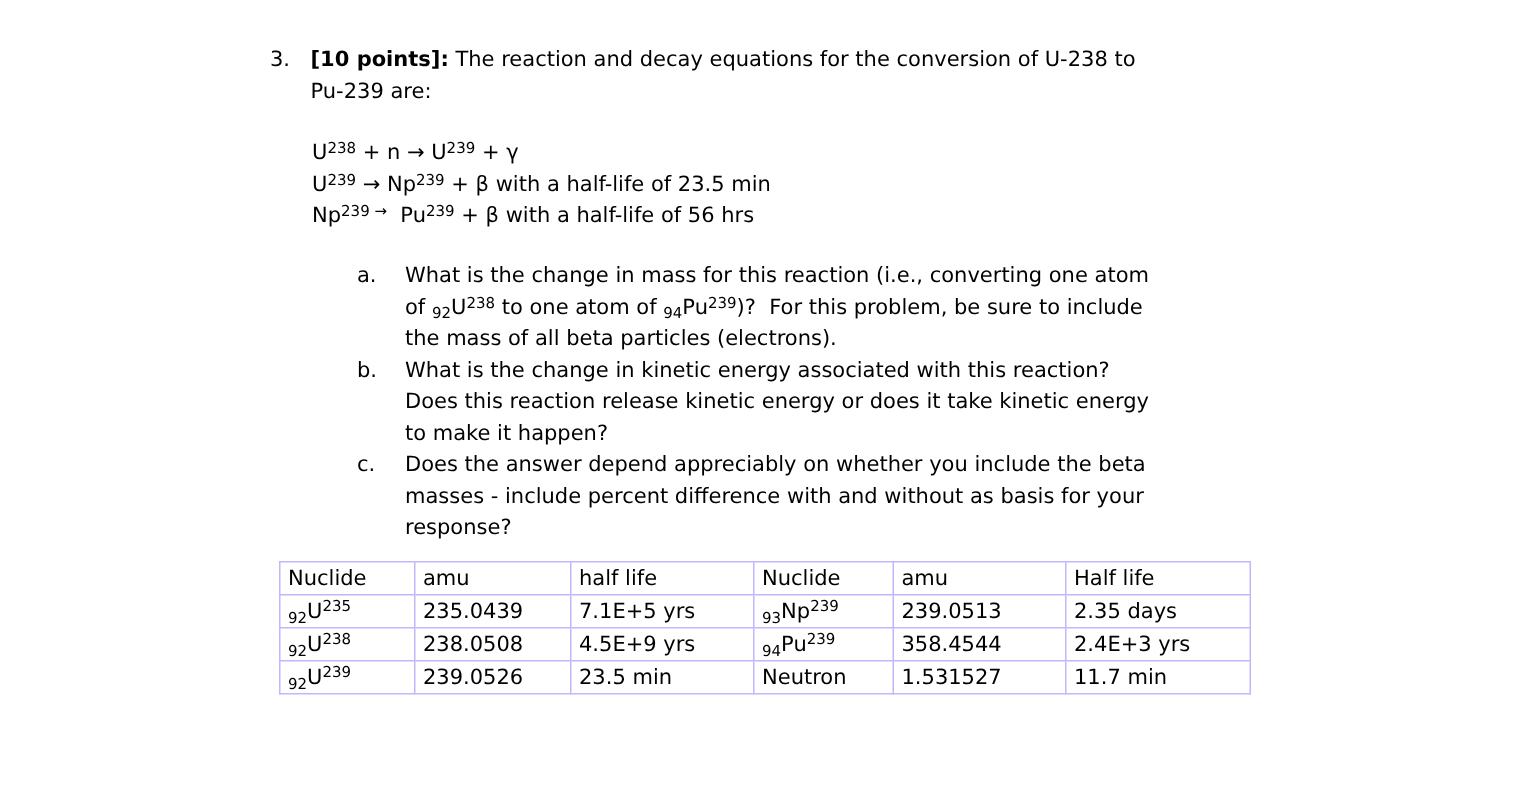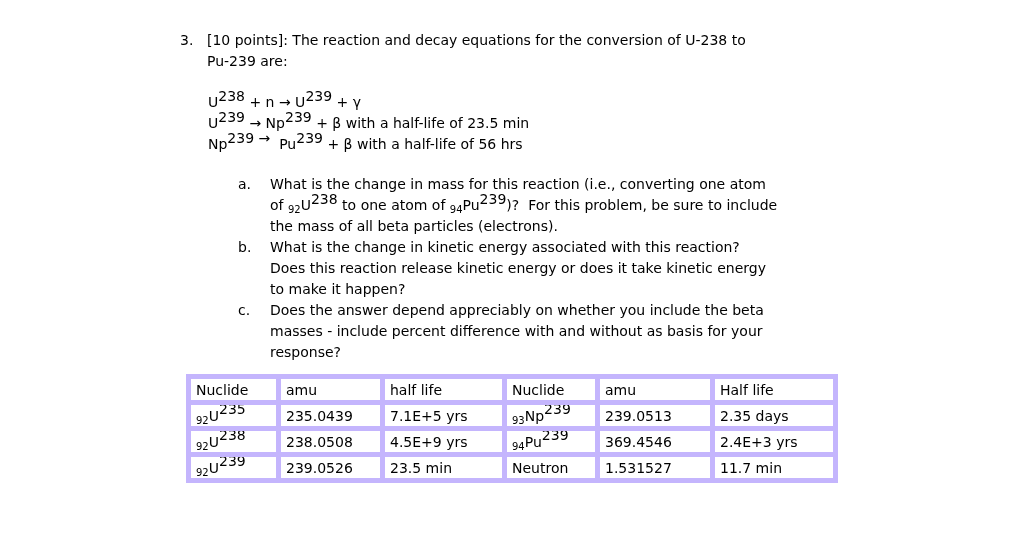--- a/index.html
+++ b/index.html
@@ -3,37 +3,37 @@
 <meta charset="utf-8">
 <style>
   html, body { margin: 0; padding: 0; background: #ffffff; }
   body {
     width: 1018px; height: 539px;
     font-family: "DejaVu Sans", "Liberation Sans", sans-serif;
     font-size: 14px; color: #000000;
   }
   .page { position: relative; width: 1018px; height: 539px; overflow: hidden; background: #ffffff; }
   .rich { white-space: pre-wrap; }
-  sup { font-size: 14px; line-height: 0; position: relative; top: -0.45em; vertical-align: baseline; }
+  sup { font-size: 10px; line-height: 0; position: relative; top: -0.45em; vertical-align: baseline; }
   sub { font-size: 10px; line-height: 0; position: relative; top: 0.3em; vertical-align: baseline; }
-  b { font-weight: normal; }
+  b { font-weight: bold; }
   .problem { position: absolute; left: 180px; top: 30px; line-height: 21px; }
   .heading-row { display: flex; }
   .num { width: 27px; flex: none; }
   .equations { margin-left: 28px; margin-top: 20px; }
   .subquestions { margin-left: 58px; margin-top: 19px; }
   .subq { display: flex; }
   .subq-label { width: 32px; flex: none; }
   .data-section { position: absolute; left: 180px; top: 372px; line-height: 21px; }
   .data-table {
     border-collapse: collapse; table-layout: fixed; width: 647px;
     margin-left: 6px; margin-top: 2px; font-size: 14px;
   }
   .data-table th, .data-table td {
-    border: 5px solid #c4b5fd; padding: 1px 5px; height: 19px;
+    border: 1px solid #c4b5fd; padding: 1px 5px; height: 19px;
     font-weight: normal; text-align: left; line-height: 18px;
     white-space: pre-wrap; overflow: hidden;
   }
 </style>
 </head>
 <body>
 
 <div class="page">
 
   <div class="problem">
@@ -98,21 +98,21 @@
             <td>7.1E+5 yrs</td>
             <td><sub>93</sub>Np<sup>239</sup></td>
             <td>239.0513</td>
             <td>2.35 days</td>
           </tr>
           <tr>
             <td><sub>92</sub>U<sup>238</sup></td>
             <td>238.0508</td>
             <td>4.5E+9 yrs</td>
             <td><sub>94</sub>Pu<sup>239</sup></td>
-            <td>369.4546</td>
+            <td>358.4544</td>
             <td>2.4E+3 yrs</td>
           </tr>
           <tr>
             <td><sub>92</sub>U<sup>239</sup></td>
             <td>239.0526</td>
             <td>23.5 min</td>
             <td>Neutron</td>
             <td>1.531527</td>
             <td>11.7 min</td>
           </tr>

